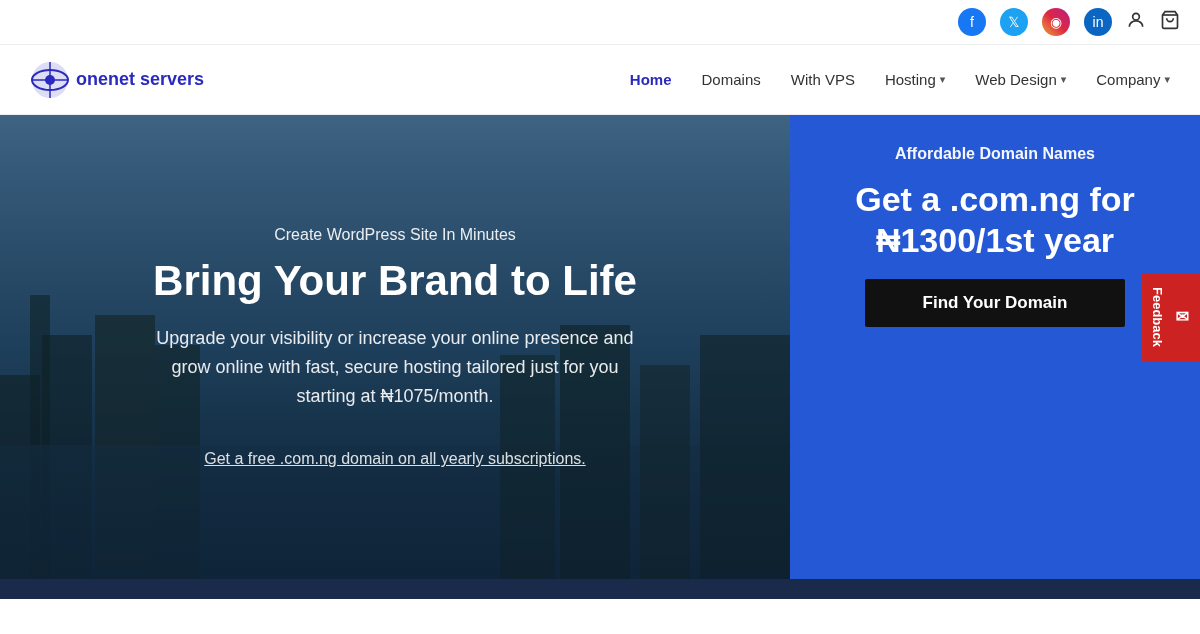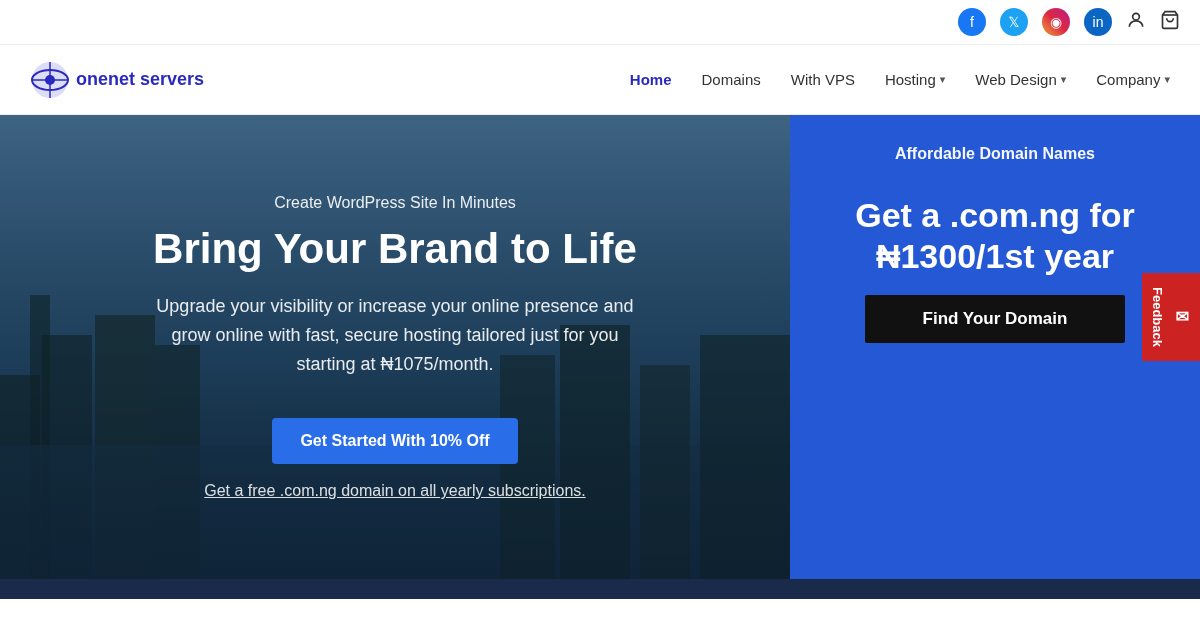--- a/index.html
+++ b/index.html
@@ -117,21 +117,21 @@
       align-items: center; justify-content: flex-start;
       padding: 30px 30px;
       text-align: center;
       color: #fff;
       position: relative;
     }
     .promo-label {
       font-size: 16px; font-weight: 600; margin-bottom: 16px; opacity: 0.95;
     }
     .promo-title {
-      font-size: 34px; font-weight: 800; line-height: 1.2; margin-bottom: 18px; margin-top: 16px;
+      font-size: 34px; font-weight: 800; line-height: 1.2; margin-bottom: 18px;
     }
     .promo-desc {
       font-size: 14px; line-height: 1.6; margin-bottom: 28px; opacity: 0.9;
     }
     .find-domain-btn {
       background: #111;
       color: #fff;
       padding: 14px 36px;
       border: none;
       font-size: 17px;
@@ -267,21 +267,20 @@
 
         <rect width="790" height="464" fill="url(#darkOverlay)"></rect>
 
         <rect width="790" height="464" fill="rgba(10,30,50,0.35)"></rect>
       </svg>
     </div>
     <div class="hero-content">
       <p class="hero-subtitle">Create WordPress Site In Minutes</p>
       <h1 class="hero-title">Bring Your Brand to Life</h1>
       <p class="hero-desc">Upgrade your visibility or increase your online presence and grow online with fast, secure hosting tailored just for you starting at ₦1075/month.</p>
-      <button class="hero-btn">Get Started With 10% Off</button>
       <p class="hero-note">Get a free .com.ng domain on all yearly subscriptions.</p>
     </div>
   </div>
 
   <div class="hero-right">
     <p class="promo-label">Affordable Domain Names</p>
     <h2 class="promo-title">Get a .com.ng for ₦1300/1st year</h2>
     <button class="find-domain-btn">Find Your Domain</button>
   </div>
 

